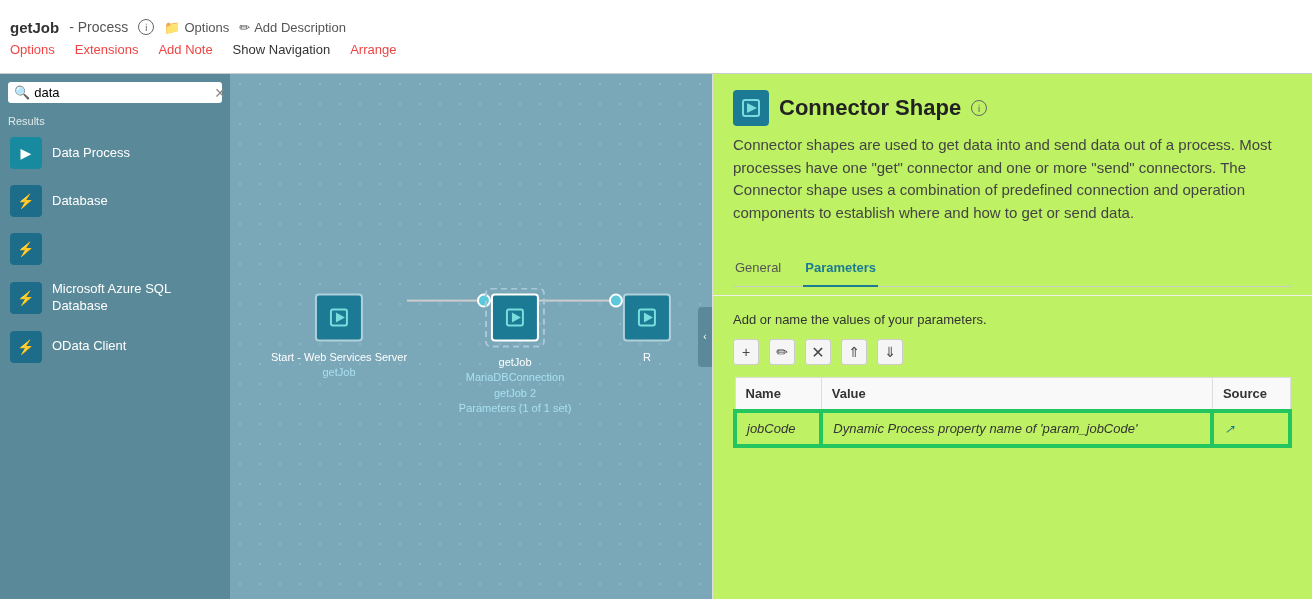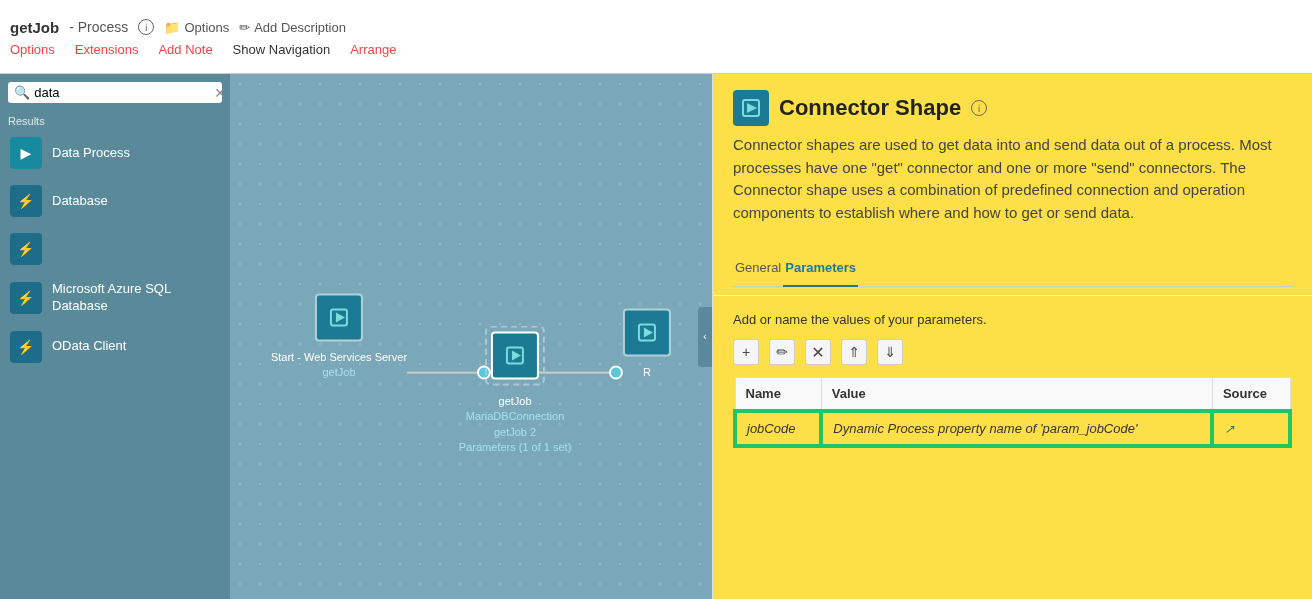--- a/index.html
+++ b/index.html
@@ -134,21 +134,21 @@
       background: #5a8a99;
       border-radius: 4px 0 0 4px;
       display: flex; align-items: center; justify-content: center;
       cursor: pointer; color: #fff; font-size: 10px;
       z-index: 10;
     }
 
     
     .right-panel {
       width: 600px;
-      background: #fde047;
+      background: #bef264;
       border-left: 1px solid #ddd;
       display: flex;
       flex-direction: column;
       overflow: hidden;
       flex-shrink: 0;
     }
     .panel-header {
       padding: 16px 20px 8px;
       border-bottom: 1px solid #eee;
     }
@@ -171,20 +171,21 @@
       color: #222;
     }
     .panel-description {
       font-size: 15px;
       color: #444;
       line-height: 1.5;
       margin-bottom: 26px;
     }
     .panel-tabs {
       display: flex;
+      gap: 20px;
       border-bottom: 1px solid #ccc;
       padding: 0;
     }
     .panel-tab {
       padding: 10px 2px;
       font-size: 13px;
       cursor: pointer;
       color: #555;
       border-bottom: 2px solid transparent;
       margin-bottom: -1px;
@@ -247,21 +248,21 @@
       cursor: pointer;
     }
 
     
     .flow-container {
       position: absolute;
       top: 50%;
       left: 50%;
       transform: translate(-50%, -50%);
       display: flex;
-      align-items: flex-end;
+      align-items: flex-start;
     }
     .flow-node {
       display: flex;
       flex-direction: column;
       align-items: center;
       position: relative;
     }
     .flow-node-box {
       width: 48px; height: 48px;
       border: 2px solid #b0d0da;

